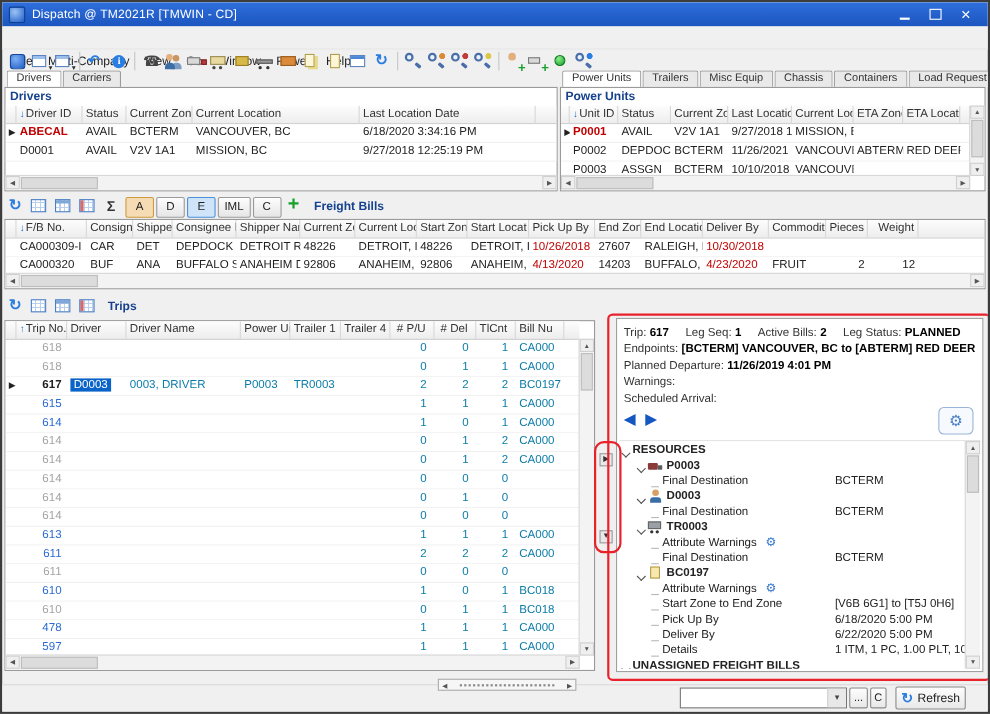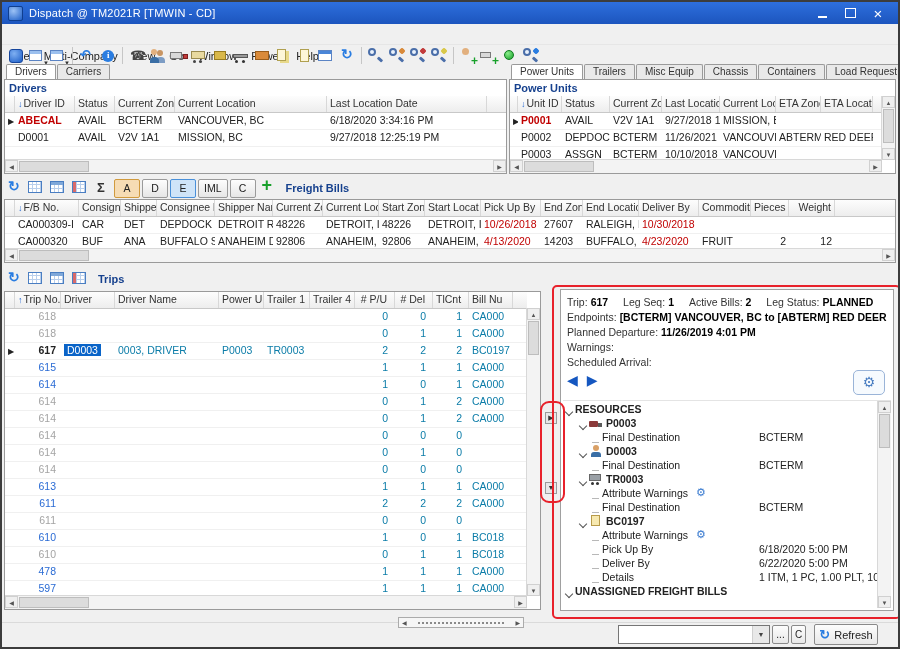--- a/index.html
+++ b/index.html
@@ -869,20 +869,29 @@
           <div class="trow">
             <span style="width: 28px; flex: 0 0 auto; display: inline-block;"></span>
 
             <span class="dashm"></span>
 
             <span class="ttext">Attribute Warnings</span>
             <span class="gear">⚙</span>
             <span class="tval"></span>
           </div>
 
+          <div class="trow">
+            <span style="width: 28px; flex: 0 0 auto; display: inline-block;"></span>
+
+            <span class="dashm"></span>
+
+            <span class="ttext">Start Zone to End Zone</span>
+
+            <span class="tval">[V6B 6G1] to [T5J 0H6]</span>
+          </div>
 
           <div class="trow">
             <span style="width: 28px; flex: 0 0 auto; display: inline-block;"></span>
 
             <span class="dashm"></span>
 
             <span class="ttext">Pick Up By</span>
 
             <span class="tval">6/18/2020 5:00 PM</span>
           </div>

